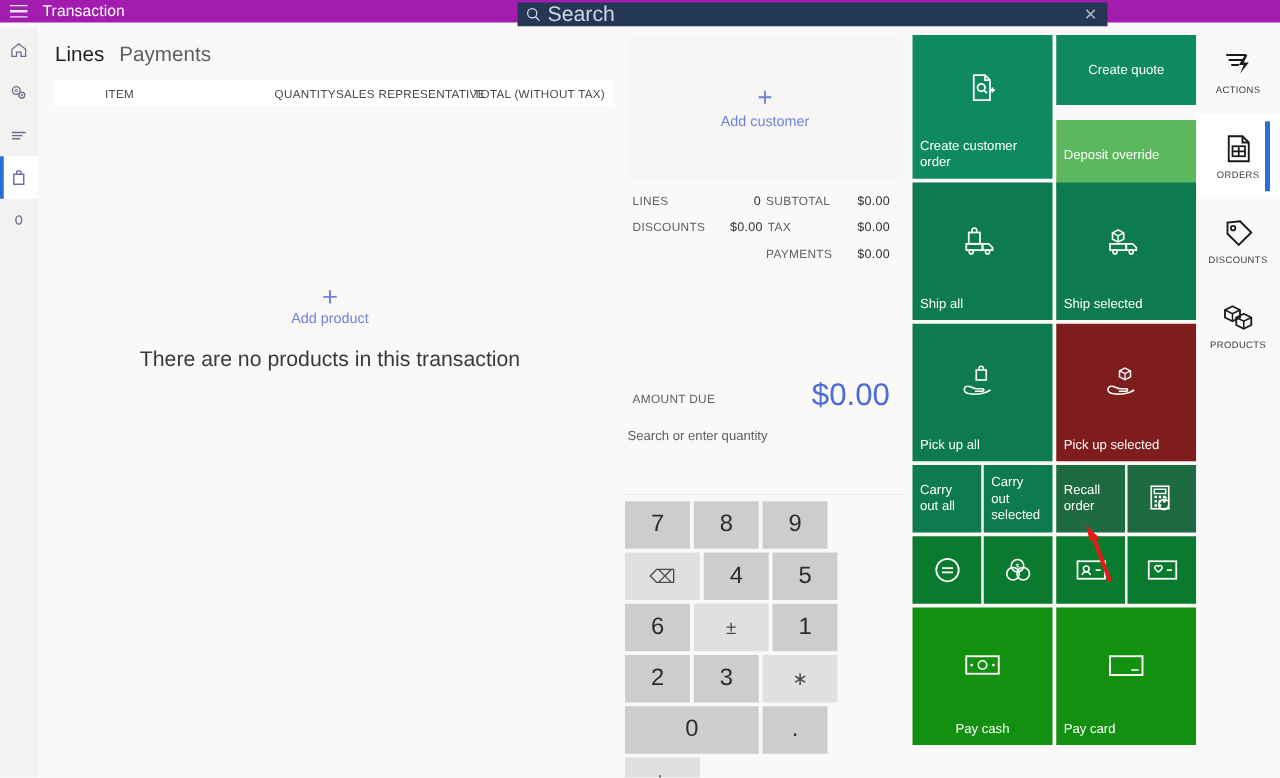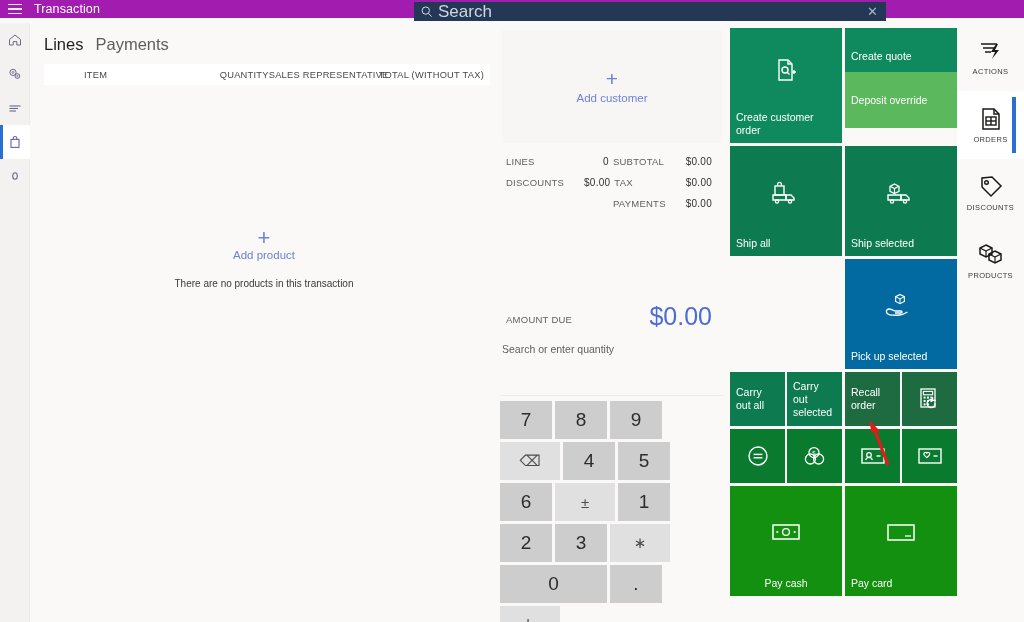--- a/index.html
+++ b/index.html
@@ -65,21 +65,21 @@
   .gh.item { width: 180px; padding-left: 40px; }
   .gh.qty  { width: 78px; text-align: right; }
   .gh.rep  { width: 110px; text-align: center; }
   .gh.total{ flex: 1; text-align: right; padding-right: 6px; }
 
   .empty-block {
     position: absolute; left: 0; top: 205px; width: 468px; text-align: center;
   }
   .plus-blue { color: #6d83d6; font-size: 22px; line-height: 20px; font-weight: 300; }
   .add-product { color: #6d83d6; font-size: 11.5px; margin-top: 1px; cursor: pointer; }
-  .no-products { color: #3b3a39; font-size: 10px; margin-top: 17px; text-align: center; }
+  .no-products { color: #3b3a39; font-size: 17px; margin-top: 17px; text-align: center; }
   .reco-note {
     position: absolute; left: 40px; top: 470px; width: 428px;
     text-align: center; color: #605e5c; font-size: 10.5px; line-height: 16px;
   }
 
   
   .centercol {
     position: absolute; left: 498px; top: 23px; width: 228px; height: 599px;
     background: #faf9f8;
   }
@@ -309,25 +309,25 @@
           <g stroke="#fff" stroke-width="1.4">
               <line x1="21" y1="17" x2="25" y2="17"></line>
               <line x1="23" y1="15" x2="23" y2="19"></line>
             </g>
         </svg>
       </div>
       <div class="tlbl">Create customer
 order</div>
     </div>
 
-    <div class="tile lblmid" style="left:115px;top:0;width:112px;height:56px;background:#0f8a5f;">
+    <div class="tile lblmid" style="left:115px;top:0;width:112px;height:56px;background:#0f8a5f;align-items:center;">
       <div class="tlbl">Create quote</div>
     </div>
 
-    <div class="tile lblmid" style="left:115px;top:44px;width:112px;height:56px;background:#5cb85c;">
+    <div class="tile lblmid" style="left:115px;top:68px;width:112px;height:56px;background:#5cb85c;">
       <div class="tlbl">Deposit override</div>
     </div>
 
     <div class="tile" style="left:0;top:118px;width:112px;height:110px;background:#0d7a50;">
       <div class="tico">
         <svg width="34" height="30" viewBox="0 0 34 30">
           <rect x="6" y="9" width="9" height="9" fill="none" stroke="#fff" stroke-width="1.4"></rect>
           <path d="M8.6 9V7.3a1.9 1.9 0 0 1 3.8 0V9" fill="none" stroke="#fff" stroke-width="1.3"></path>
           <path d="M4 18h13v5H4z" fill="none" stroke="#fff" stroke-width="1.4"></path>
           <path d="M17 18h5l3 3v2h-8z" fill="none" stroke="#fff" stroke-width="1.4"></path>
@@ -345,22 +345,33 @@
           <path d="M6 9.3 10.5 11.6 15 9.3M10.5 11.6v4.9" fill="none" stroke="#fff" stroke-width="1.1"></path>
           <path d="M4 18h13v5H4z" fill="none" stroke="#fff" stroke-width="1.4"></path>
           <path d="M17 18h5l3 3v2h-8z" fill="none" stroke="#fff" stroke-width="1.4"></path>
           <circle cx="8" cy="24.5" r="1.6" fill="none" stroke="#fff" stroke-width="1.3"></circle>
           <circle cx="21" cy="24.5" r="1.6" fill="none" stroke="#fff" stroke-width="1.3"></circle>
         </svg>
       </div>
       <div class="tlbl">Ship selected</div>
     </div>
 
-
-    <div class="tile" style="left:115px;top:231px;width:112px;height:110px;background:#0369a1;">
+    <div class="tile" style="left:0;top:231px;width:112px;height:110px;background:#0d7a50;">
+      <div class="tico">
+        <svg width="34" height="30" viewBox="0 0 34 30">
+          <rect x="12" y="6" width="8" height="8" fill="none" stroke="#fff" stroke-width="1.3"></rect>
+          <path d="M14.3 6V4.6a1.7 1.7 0 0 1 3.4 0V6" fill="none" stroke="#fff" stroke-width="1.2"></path>
+          <path d="M5 19c3 0 4.5 2 7 2h5c1.4 0 1.4 2 0 2h-6" fill="none" stroke="#fff" stroke-width="1.3"></path>
+          <path d="M5 19c-1.6 0-2.6 1.2-2.6 2.6 0 1.6 1.4 2.8 3.4 3.2 3 .6 6 .6 9.6.2 3.2-.4 5.6-1.4 8-3" fill="none" stroke="#fff" stroke-width="1.3"></path>
+        </svg>
+      </div>
+      <div class="tlbl">Pick up all</div>
+    </div>
+
+    <div class="tile" style="left:115px;top:231px;width:112px;height:110px;background:#7f1d1d;">
       <div class="tico">
         <svg width="34" height="30" viewBox="0 0 34 30">
           <path d="M16 4.5 20.4 6.7v4.8L16 13.7l-4.4-2.2V6.7z" fill="none" stroke="#fff" stroke-width="1.2"></path>
           <path d="M11.6 6.7 16 8.9l4.4-2.2M16 8.9v4.8" fill="none" stroke="#fff" stroke-width="1"></path>
           <path d="M5 19c3 0 4.5 2 7 2h5c1.4 0 1.4 2 0 2h-6" fill="none" stroke="#fff" stroke-width="1.3"></path>
           <path d="M5 19c-1.6 0-2.6 1.2-2.6 2.6 0 1.6 1.4 2.8 3.4 3.2 3 .6 6 .6 9.6.2 3.2-.4 5.6-1.4 8-3" fill="none" stroke="#fff" stroke-width="1.3"></path>
         </svg>
       </div>
       <div class="tlbl">Pick up selected</div>
     </div>

